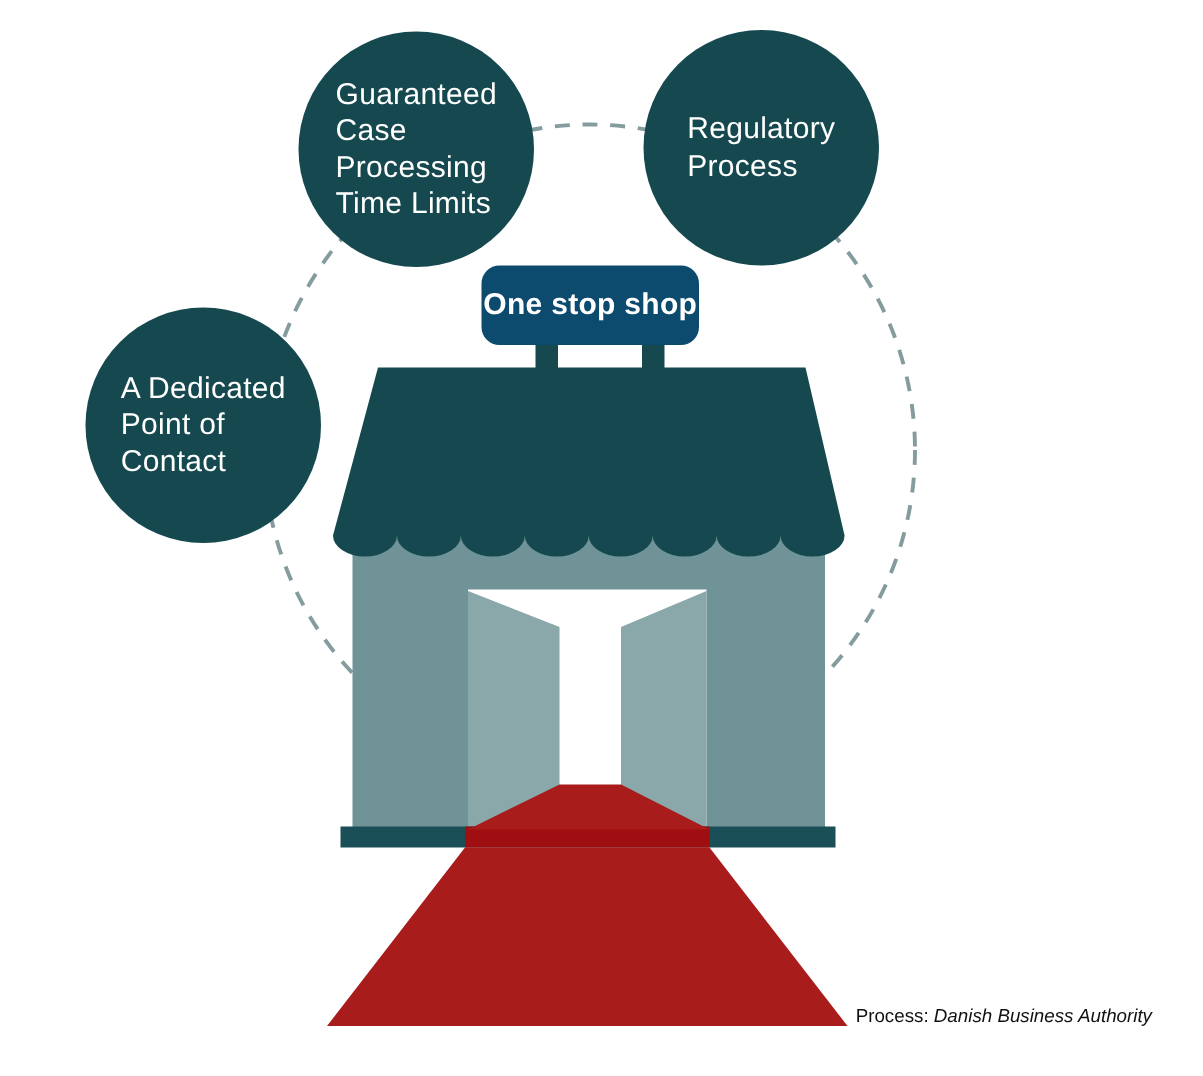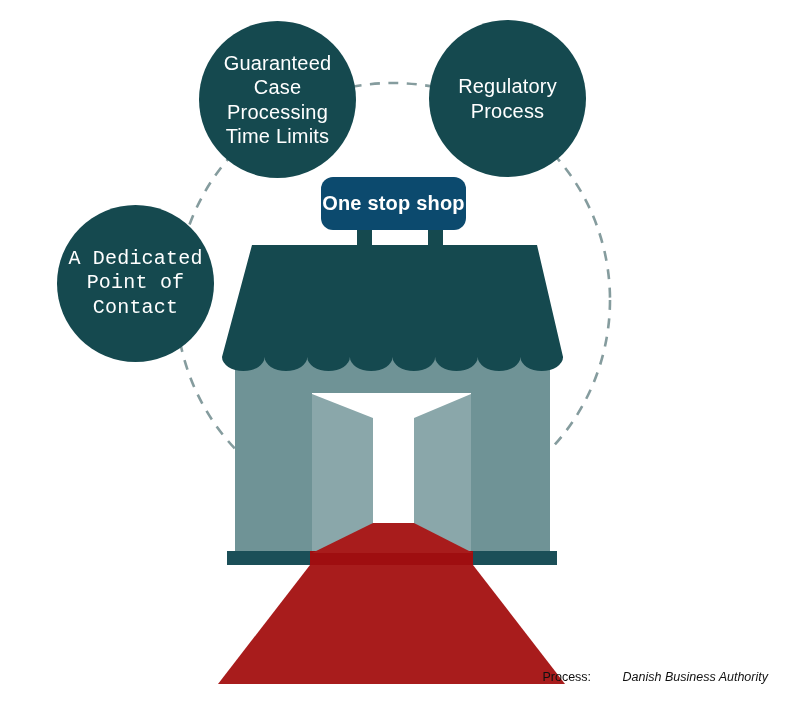--- a/index.html
+++ b/index.html
@@ -23,29 +23,28 @@
     height: 717px;
   }
   .bubble {
     position: absolute;
     border-radius: 50%;
     background: #15494f;
     color: #ffffff;
     display: flex;
     align-items: center;
     justify-content: center;
-    text-align: center;
     font-size: 20px;
     line-height: 1.22;
     white-space: pre-line;
     letter-spacing: 0.2px;
   }
   .bubble-1 { left: 199px; top: 21px;  width: 157px; height: 157px; }
   .bubble-2 { left: 429px; top: 20px;  width: 157px; height: 157px; }
-  .bubble-3 { left: 57px;  top: 205px; width: 157px; height: 157px; font-family: Liberation Mono, monospace; }
+  .bubble-3 { left: 57px;  top: 205px; width: 157px; height: 157px; }
   .bubble-4 { left: 572px; top: 203px; width: 158px; height: 158px; }
   .sign {
     position: absolute;
     left: 321px;
     top: 177px;
     width: 145px;
     height: 53px;
     background: #0c4a6e;
     border-radius: 12px;
     color: #ffffff;
@@ -57,21 +56,21 @@
     letter-spacing: 0.2px;
   }
   .source-line {
     position: absolute;
     right: 34px;
     top: 670px;
     font-size: 12.5px;
     color: #111111;
     white-space: nowrap;
   }
-  .source-line .source-name { font-style: italic; margin-left: 28px; }
+  .source-line .source-name { font-style: italic; }
 </style>
 </head>
 <body>
 
 <div class="canvas">
 
   <svg class="shop-svg" viewBox="0 0 802 717">
 
     <circle cx="393" cy="300" r="217" fill="none" stroke="#859c9e" stroke-width="2.6" stroke-dasharray="10 8.5"></circle>
 

